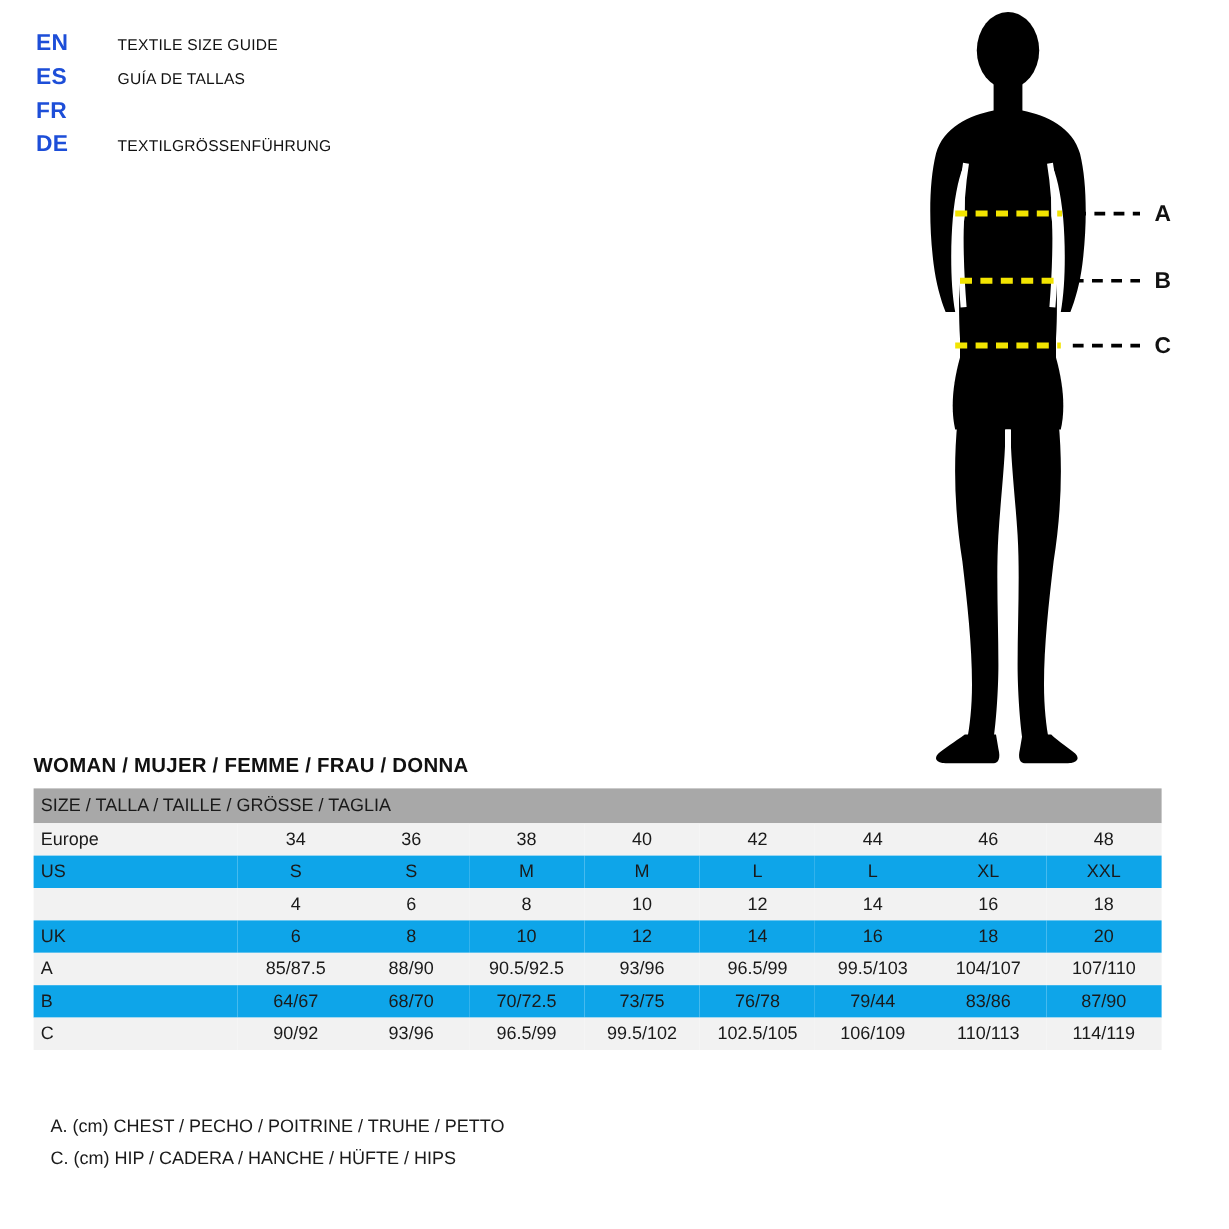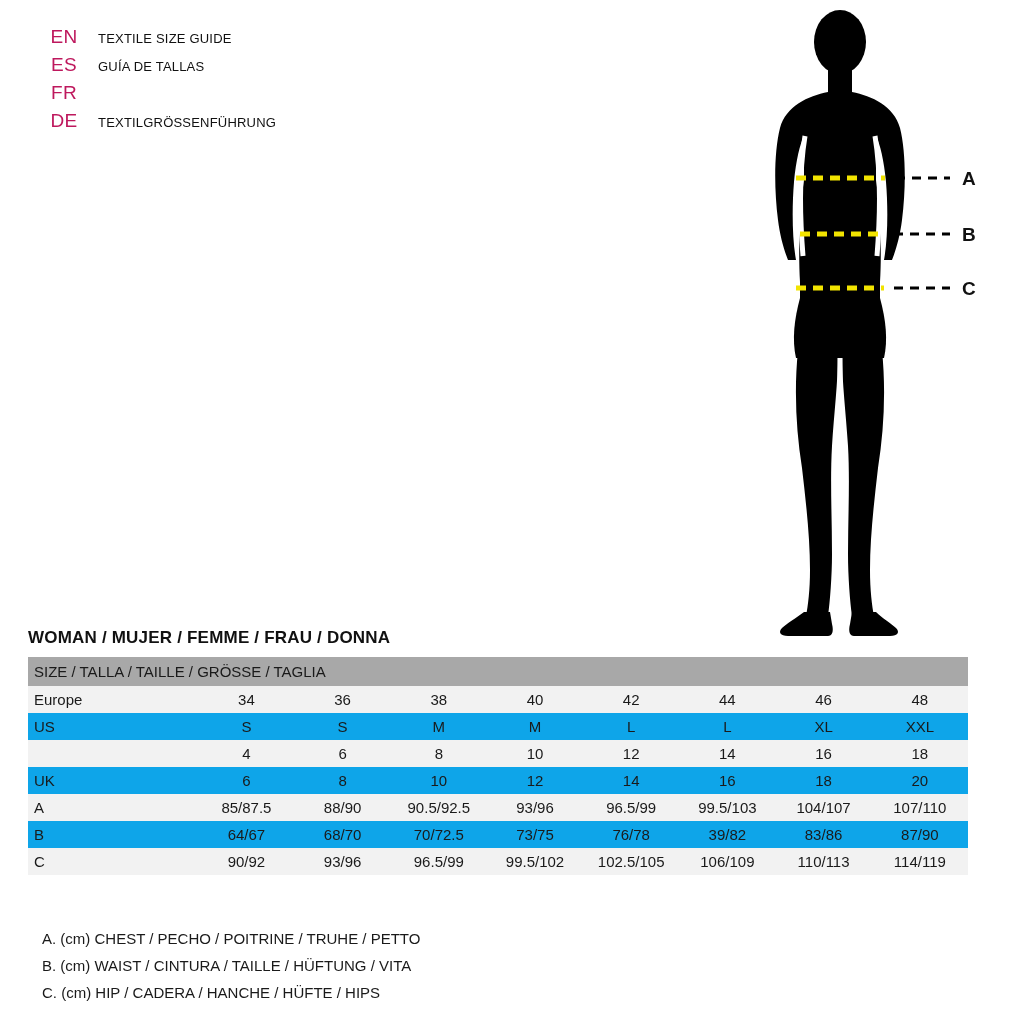--- a/index.html
+++ b/index.html
@@ -25,24 +25,23 @@
   }
   .title-row {
     display: flex;
     align-items: baseline;
     margin-bottom: 4px;
     height: 24px;
   }
   .title-code {
     width: 68px;
     font-size: 19px;
-    font-weight: normal;
+    font-weight: bold;
     letter-spacing: 0.3px;
-    color: #be185d;
-    text-align: center;
+    color: #1d4ed8;
   }
   .title-text {
     font-size: 13px;
     font-weight: normal;
     letter-spacing: 0.2px;
     color: #111;
     text-transform: uppercase;
   }
 
   
@@ -305,21 +304,21 @@
         <td>107/110</td>
       </tr>
 
       <tr class="shade-dark">
         <td class="rowlabel">B</td>
         <td>64/67</td>
         <td>68/70</td>
         <td>70/72.5</td>
         <td>73/75</td>
         <td>76/78</td>
-        <td>39/82</td>
+        <td>79/44</td>
         <td>83/86</td>
         <td>87/90</td>
       </tr>
 
       <tr class="shade-light">
         <td class="rowlabel">C</td>
         <td>90/92</td>
         <td>93/96</td>
         <td>96.5/99</td>
         <td>99.5/102</td>
@@ -327,15 +326,14 @@
         <td>106/109</td>
         <td>110/113</td>
         <td>114/119</td>
       </tr>
     </tbody>
   </table>
 </div>
 
 <div id="legend">
   <div class="legend-line">A. (cm) CHEST / PECHO / POITRINE / TRUHE / PETTO</div>
-  <div class="legend-line">B. (cm) WAIST / CINTURA / TAILLE / HÜFTUNG / VITA</div>
   <div class="legend-line">C. (cm) HIP / CADERA / HANCHE / HÜFTE / HIPS</div>
 </div>
 
 </body></html>

